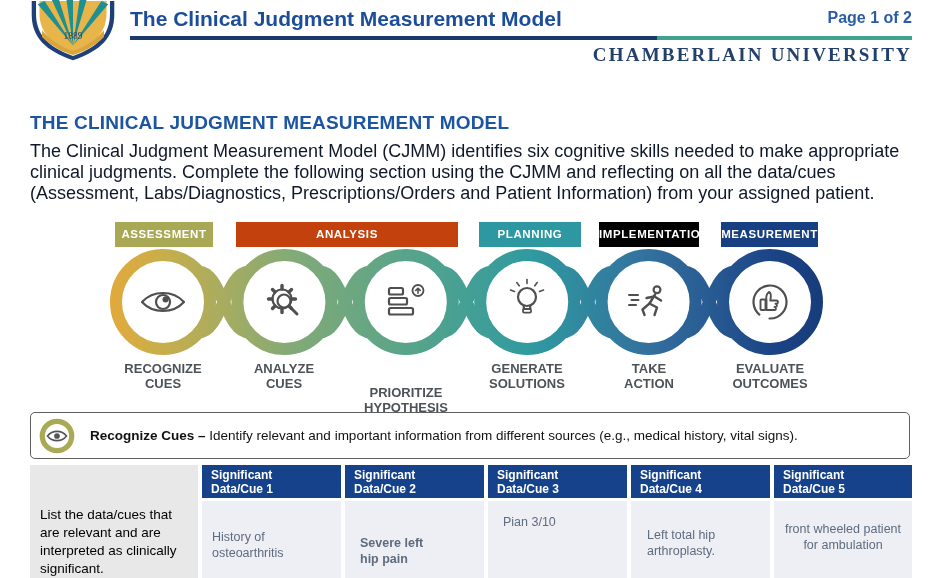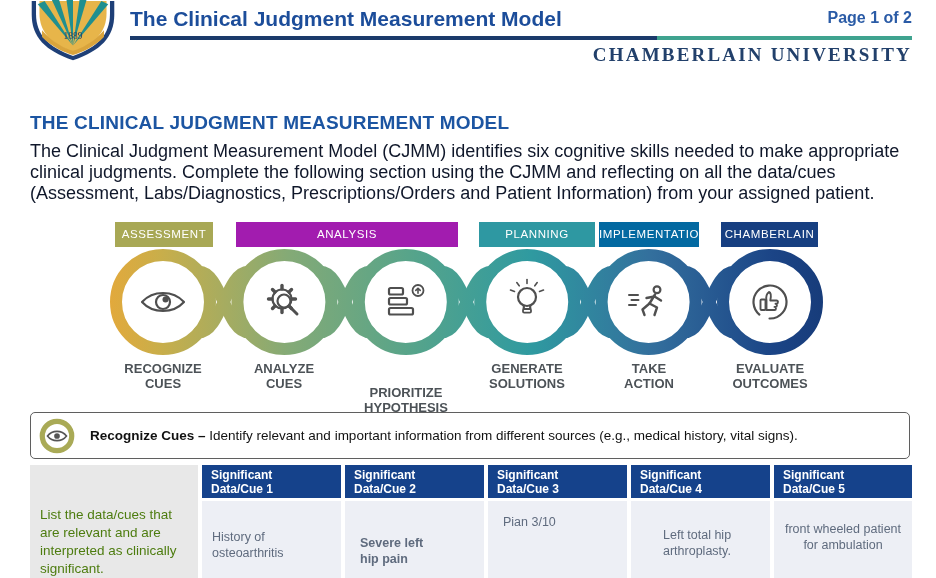--- a/index.html
+++ b/index.html
@@ -16,52 +16,52 @@
   #rule .seg { display:inline-block; height:4px; }
   #rule .seg.left { width:527px; }
   #rule .seg.right { width:255px; }
   #wordmark { position:absolute; right:24px; top:44px; font-family:"Liberation Serif", serif;
     font-weight:bold; font-size:19px; letter-spacing:2.2px; }
   
   #main-heading { position:absolute; left:30px; top:112px; font-size:19px; font-weight:bold; letter-spacing:.2px; }
   #intro { position:absolute; left:30px; top:141px; width:888px; font-size:18px; line-height:21px; color:#0f172a; }
   
   .phase-tab { position:absolute; top:222px; height:25px; line-height:25px; text-align:center;
-    color:#fff; font-size:11.5px; font-weight:normal; letter-spacing:.6px; }
+    color:#fff; font-size:11.5px; font-weight:bold; letter-spacing:.6px; }
   #tab-assessment { left:115px; width:98px; }
   #tab-analysis { left:236px; width:222px; }
-  #tab-planning { left:479px; width:116px; }
+  #tab-planning { left:479px; width:102px; }
   #tab-implementation { left:599px; width:100px; }
   #tab-evaluation { left:721px; width:97px; }
   #ribbon { position:absolute; left:0; top:249px; width:936px; height:110px; }
   .step-label { position:absolute; top:361px; width:130px; text-align:center; font-size:13px;
     font-weight:bold; color:#4c5257; line-height:15px; white-space:pre-line; }
   
   #banner { position:absolute; left:30px; top:412px; width:880px; height:47px; background:#fff;
     border:1.5px solid #5f5f5f; border-radius:5px; display:flex; align-items:center; }
   #banner .icon-wrap { margin-left:7px; width:38px; height:38px; flex:0 0 auto; }
   #banner .text { margin-left:14px; font-size:13.5px; color:#111; }
   #banner .text b { font-weight:bold; }
   
   #cue-table { position:absolute; left:30px; top:465px; width:882px; height:113px; }
   .th-spacer { position:absolute; left:0; top:0; width:168px; height:33px; background:#e8e8e8; }
   .th { position:absolute; top:0; height:33px; color:#fff; font-size:12px; font-weight:bold;
     line-height:14px; padding:3px 0 0 9px; white-space:pre-line; }
   .col1 { left:172px; width:139px; } .col2 { left:315px; width:139px; }
   .col3 { left:458px; width:139px; } .col4 { left:601px; width:139px; }
   .col5 { left:744px; width:138px; }
   .row-label { position:absolute; left:0; top:33px; width:168px; height:80px; background:#e8e8e8;
-    font-size:13.5px; color:#4d7c0f; line-height:18px; padding:8px 8px 0 10px; }
+    font-size:13.5px; color:#000000; line-height:18px; padding:8px 8px 0 10px; }
   .td { position:absolute; top:36px; height:100px; background:#edeff5; color:#5f6b7e;
     font-size:12.5px; line-height:16px; }
   .td .inner { display:block; }
   .td.cell-1 .inner { padding:28px 6px 0 10px; }
   .td.cell-2 .inner { padding:34px 6px 0 15px; max-width:100px;font-weight:bold; }
   .td.cell-3 .inner { padding:13px 6px 0 15px; }
-  .td.cell-4 .inner { padding:26px 6px 0 16px; max-width:100px;margin-left:16px; }
+  .td.cell-4 .inner { padding:26px 6px 0 16px; max-width:100px; }
   .td.cell-5 .inner { padding:20px 4px 0 4px; text-align:center; }
 </style>
 </head>
 <body>
 
 <div id="page">
 
   <svg id="logo" viewBox="0 0 100 70">
     <path d="M2,0 L2,16 C2,42 18,58 50,69 C82,58 98,42 98,16 L98,0 Z" fill="#1e3f77"></path>
     <path d="M7,0 L7,15 C7,39 21,54 50,64 C79,54 93,39 93,15 L93,0 Z" fill="#ffffff"></path>
@@ -81,24 +81,24 @@
   <div id="page-label" style="color: rgb(42, 91, 166);">Page 1 of 2</div>
   <div id="rule">
     <span class="seg left" style="background-color: rgb(27, 58, 107);"></span><span class="seg right" style="background-color: rgb(63, 163, 143);"></span>
   </div>
   <div id="wordmark" style="color: rgb(34, 64, 107);">CHAMBERLAIN UNIVERSITY</div>
 
   <div id="main-heading" style="color: rgb(28, 85, 162);">THE CLINICAL JUDGMENT MEASUREMENT MODEL</div>
   <div id="intro">The Clinical Judgment Measurement Model (CJMM) identifies six cognitive skills needed to make appropriate clinical judgments. Complete the following section using the CJMM and reflecting on all the data/cues (Assessment, Labs/Diagnostics, Prescriptions/Orders and Patient Information) from your assigned patient.</div>
 
   <div id="tab-assessment" class="phase-tab" style="background-color: rgb(168, 168, 85);">ASSESSMENT</div>
-  <div id="tab-analysis" class="phase-tab" style="background-color: #a21caf;">ANALYSIS</div>
+  <div id="tab-analysis" class="phase-tab" style="background-color: #c2410c;">ANALYSIS</div>
   <div id="tab-planning" class="phase-tab" style="background-color: rgb(46, 152, 162);">PLANNING</div>
-  <div id="tab-implementation" class="phase-tab" style="background-color: #0369a1;">IMPLEMENTATION</div>
-  <div id="tab-evaluation" class="phase-tab" style="background-color: rgb(23, 63, 129);">CHAMBERLAIN</div>
+  <div id="tab-implementation" class="phase-tab" style="background-color: #000000;">IMPLEMENTATION</div>
+  <div id="tab-evaluation" class="phase-tab" style="background-color: rgb(23, 63, 129);">MEASUREMENT</div>
 
   <svg id="ribbon" viewBox="0 0 936 110">
     <defs>
       <linearGradient id="ribbonGrad" gradientUnits="userSpaceOnUse" x1="110" y1="0" x2="823" y2="0">
         <stop offset="0" stop-color="#e2a93c"></stop>
         <stop offset="0.07" stop-color="#c9ae4a"></stop>
         <stop offset="0.25" stop-color="#84aa76"></stop>
         <stop offset="0.42" stop-color="#57a48a"></stop>
         <stop offset="0.59" stop-color="#2f9aa0"></stop>
         <stop offset="0.76" stop-color="#336f9d"></stop>

